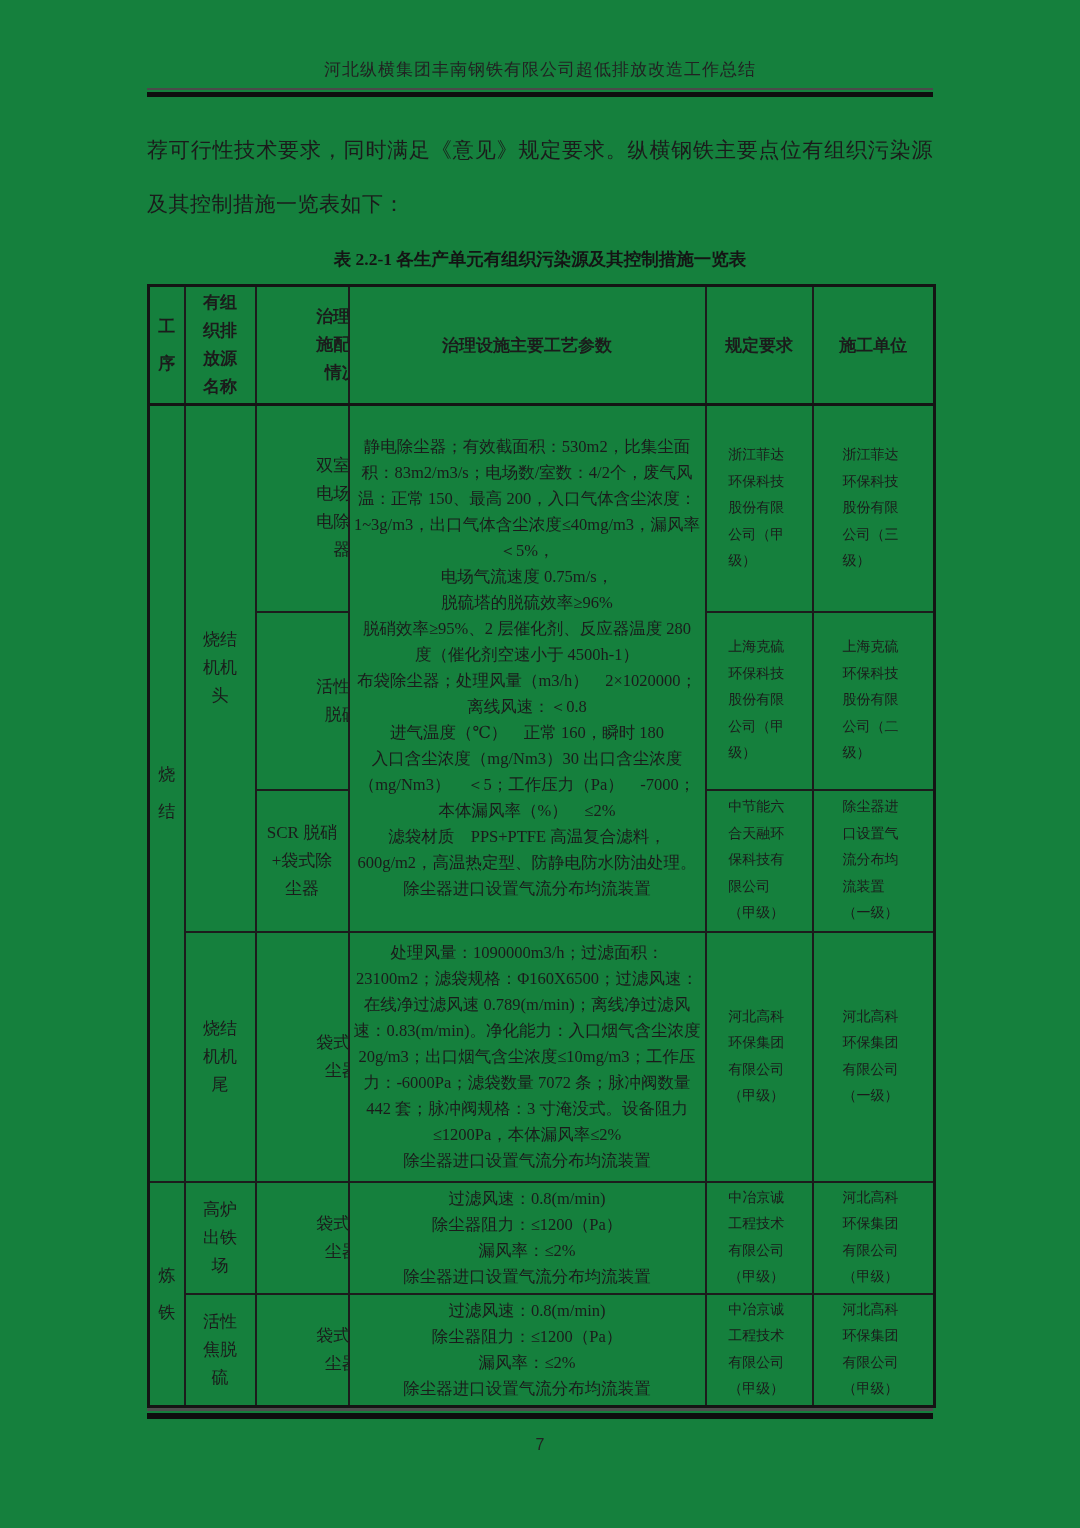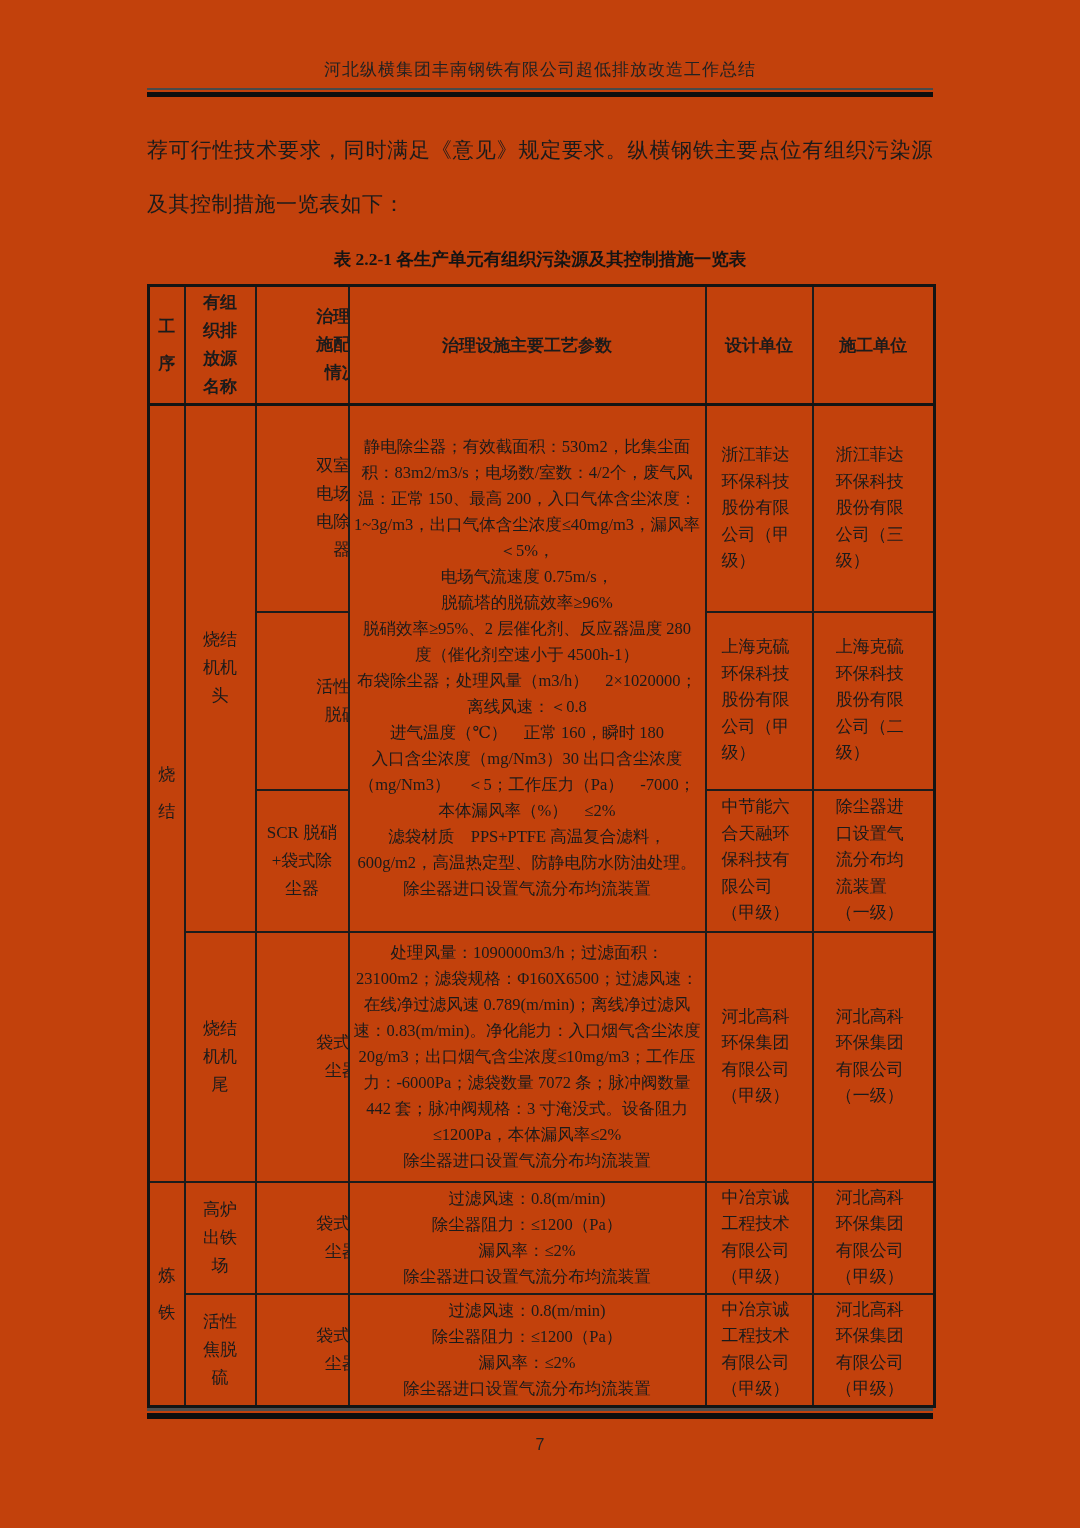--- a/index.html
+++ b/index.html
@@ -1,20 +1,20 @@
 <!DOCTYPE html>
 <html><head>
 <meta charset="utf-8">
 <style>
   html,body{margin:0;padding:0;background:#ffffff;}
   .page{
     position:relative;
     width:1080px;height:1528px;
     margin:0 auto;
-    background:#c2410c;
+    background:#15803d;
     font-family:"Liberation Serif","DejaVu Serif",serif;
     color:#1a1a1a;
     overflow:hidden;
   }
   .content{width:786px;margin:0 auto;padding-top:58px;}
 
   
   .doc-title{
     text-align:center;font-size:17px;letter-spacing:1px;
     color:#222;font-weight:500;
@@ -58,21 +58,21 @@
   tr.hrow th{border-bottom:3px solid #141414;font-weight:bold;line-height:27px;}
   tr.hrow{height:100px;}
   tr.r1{height:207px;} tr.r2{height:178px;} tr.r3{height:142px;}
   tr.r4{height:250px;} tr.r5{height:103px;} tr.r6{height:99px;}
 
   .w1{display:inline-block;width:1.1em;text-align:center;line-height:37px;}
   .w2{display:inline-block;width:2.25em;text-align:center;line-height:28px;}
   .w3{display:inline-block;width:3.9em;text-align:center;line-height:28px;margin-left:48px;}
   .w3w{display:inline-block;width:4.35em;text-align:center;line-height:28px;}
   .w4{display:inline-block;width:4.4em;text-align:left;line-height:26.5px;}
-  td.unit{font-size:17px;}
+  td.unit{font-size:14px;}
   td.prm{
     text-align:justify;vertical-align:middle;
     white-space:pre-line;
     font-size:16.5px;line-height:26px;
     padding:4px 7px;
   }
   td.prm-top{vertical-align:top;}
 
   
   .footer-rule{position:absolute;left:147px;top:1408px;}
@@ -121,21 +121,21 @@
         <col style="width:357px">
           <col style="width:107px">
           <col style="width:122px">
       </colgroup>
       <tbody>
           <tr class="hrow">
         <th><span class="w1">工序</span></th>
         <th><span class="w2">有组织排放源名称</span></th>
         <th><span class="w3">治理设施配置情况</span></th>
         <th>治理设施主要工艺参数</th>
-        <th>设计单位</th>
+        <th>规定要求</th>
         <th>施工单位</th>
       </tr>
 
       <tr class="r1">
         <td rowspan="4"><span class="w1">烧结</span></td>
         <td rowspan="3"><span class="w2">烧结机机头</span></td>
         <td><span class="w3">双室四电场静电除尘器</span></td>
         <td rowspan="3" class="prm">静电除尘器；有效截面积：530m2，比集尘面积：83m2/m3/s；电场数/室数：4/2个，废气风温：正常 150、最高 200，入口气体含尘浓度：1~3g/m3，出口气体含尘浓度≤40mg/m3，漏风率＜5%，
 电场气流速度 0.75m/s，
 脱硫塔的脱硫效率≥96%

